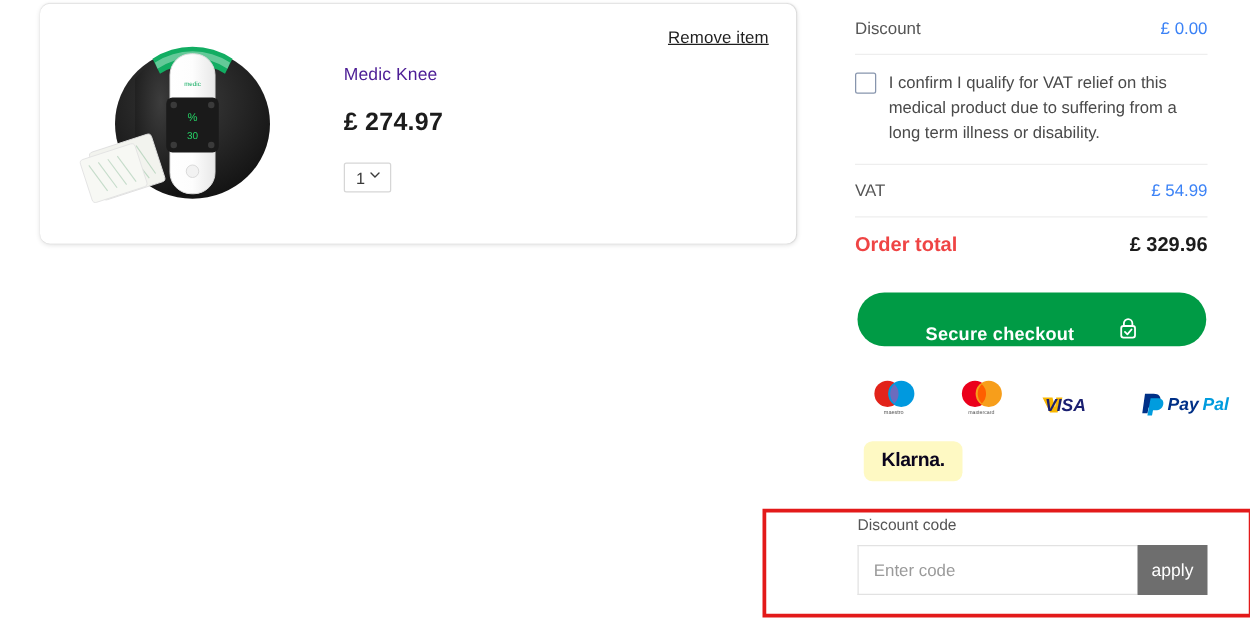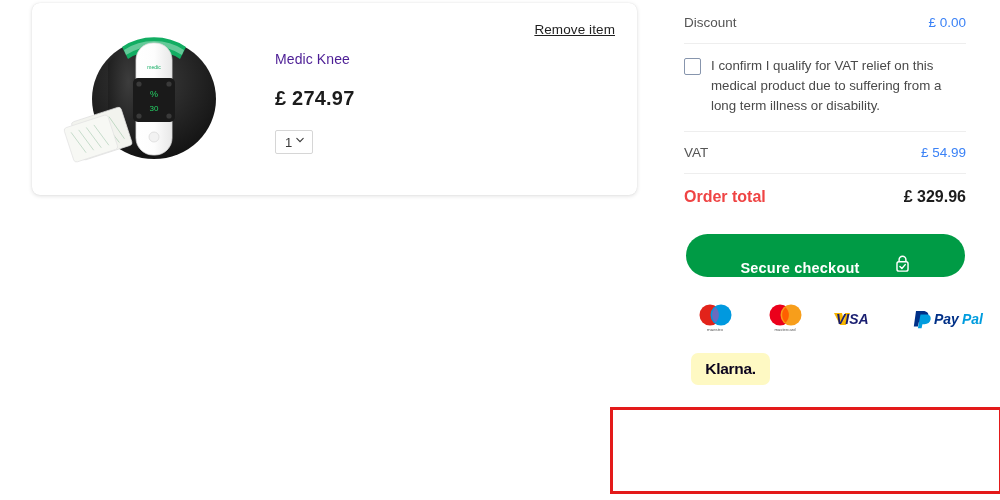--- a/index.html
+++ b/index.html
@@ -77,21 +77,21 @@
     width: 279px; height: 43px;
     background: #009b45; border: none; border-radius: 22px;
     color: #fff; font-size: 14.5px; font-weight: 700;
     display: flex; align-items: flex-end; justify-content: center; gap: 34px;
     cursor: pointer; letter-spacing: .2px;
   }
 
   
   .pay-row {
     position: absolute; left: 692px; top: 303px;
-    display: flex; align-items: center; gap: 24px;
+    display: flex; align-items: flex-end; gap: 24px;
   }
   .logo-card { position: relative; width: 46px; height: 30px; }
   .logo-card svg { display: block; }
   .logo-visa { width: 54px; height: 20px; }
   .logo-paypal { width: 80px; height: 21px; }
 
   .klarna-badge {
     position: absolute; left: 691px; top: 353px;
     width: 79px; height: 32px;
     background: #fef9c3; border-radius: 7px;
@@ -272,16 +272,23 @@
         <text x="24" y="16" font-size="14" font-weight="bold" font-style="italic" fill="#003087" font-family="Liberation Sans, sans-serif">Pay</text>
         <text x="52" y="16" font-size="14" font-weight="bold" font-style="italic" fill="#009cde" font-family="Liberation Sans, sans-serif">Pal</text>
       </svg>
     </div>
   </div>
 
   <div class="klarna-badge">
     <span>Klarna.</span>
   </div>
 
+  <div class="discount-wrap">
+    <div class="discount-label">Discount code</div>
+    <div class="discount-field">
+      <input class="discount-input" type="text" placeholder="Enter code" style="">
+      <button class="apply-btn">apply</button>
+    </div>
+  </div>
 
   <div class="highlight-box"></div>
 
 </div>
 
 </body></html>

